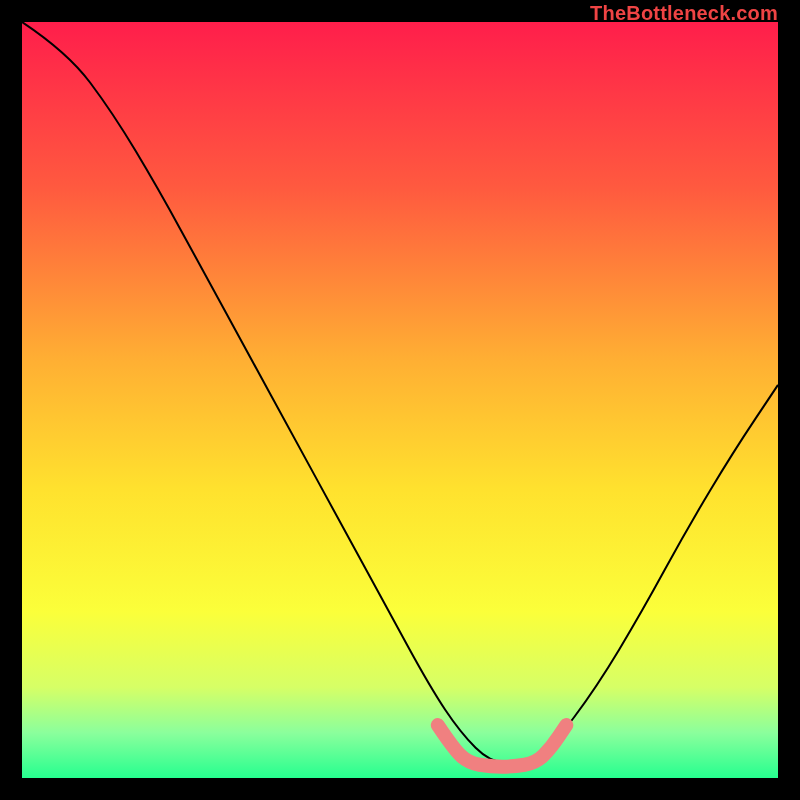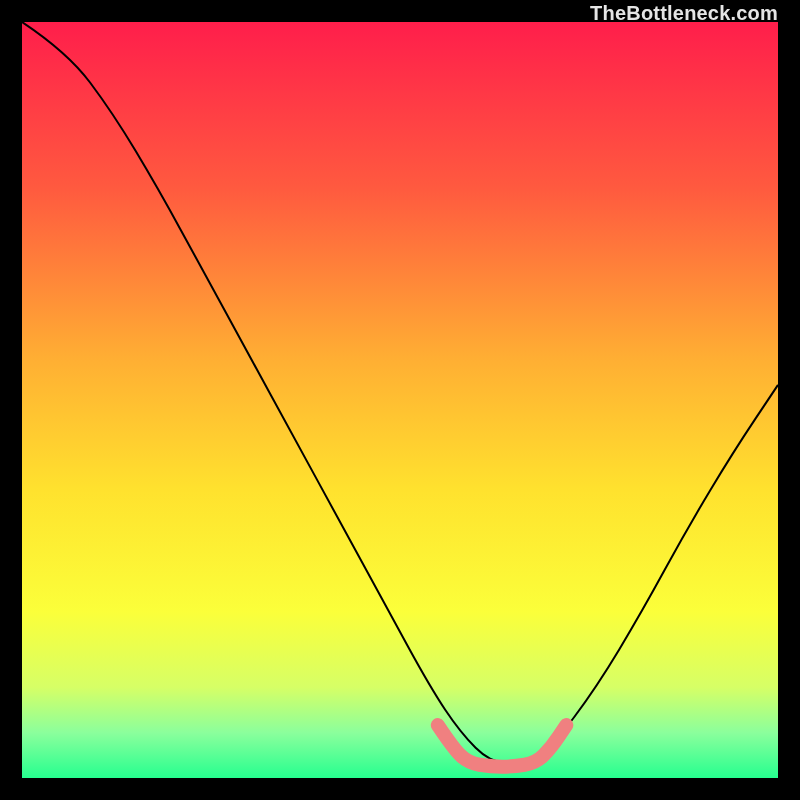--- a/index.html
+++ b/index.html
@@ -24,21 +24,21 @@
     top: 22px;
     left: 22px;
     width: 756px;
     height: 756px;
     overflow: hidden;
   }
   .watermark {
     position: absolute;
     top: 2px;
     right: 22px;
-    color: #e5e5e5;
+    color: #ef4444;
     font-size: 20px;
     font-weight: 600;
     letter-spacing: 0.2px;
   }
   svg {
     display: block;
   }
 </style>
 </head>
 <body>

